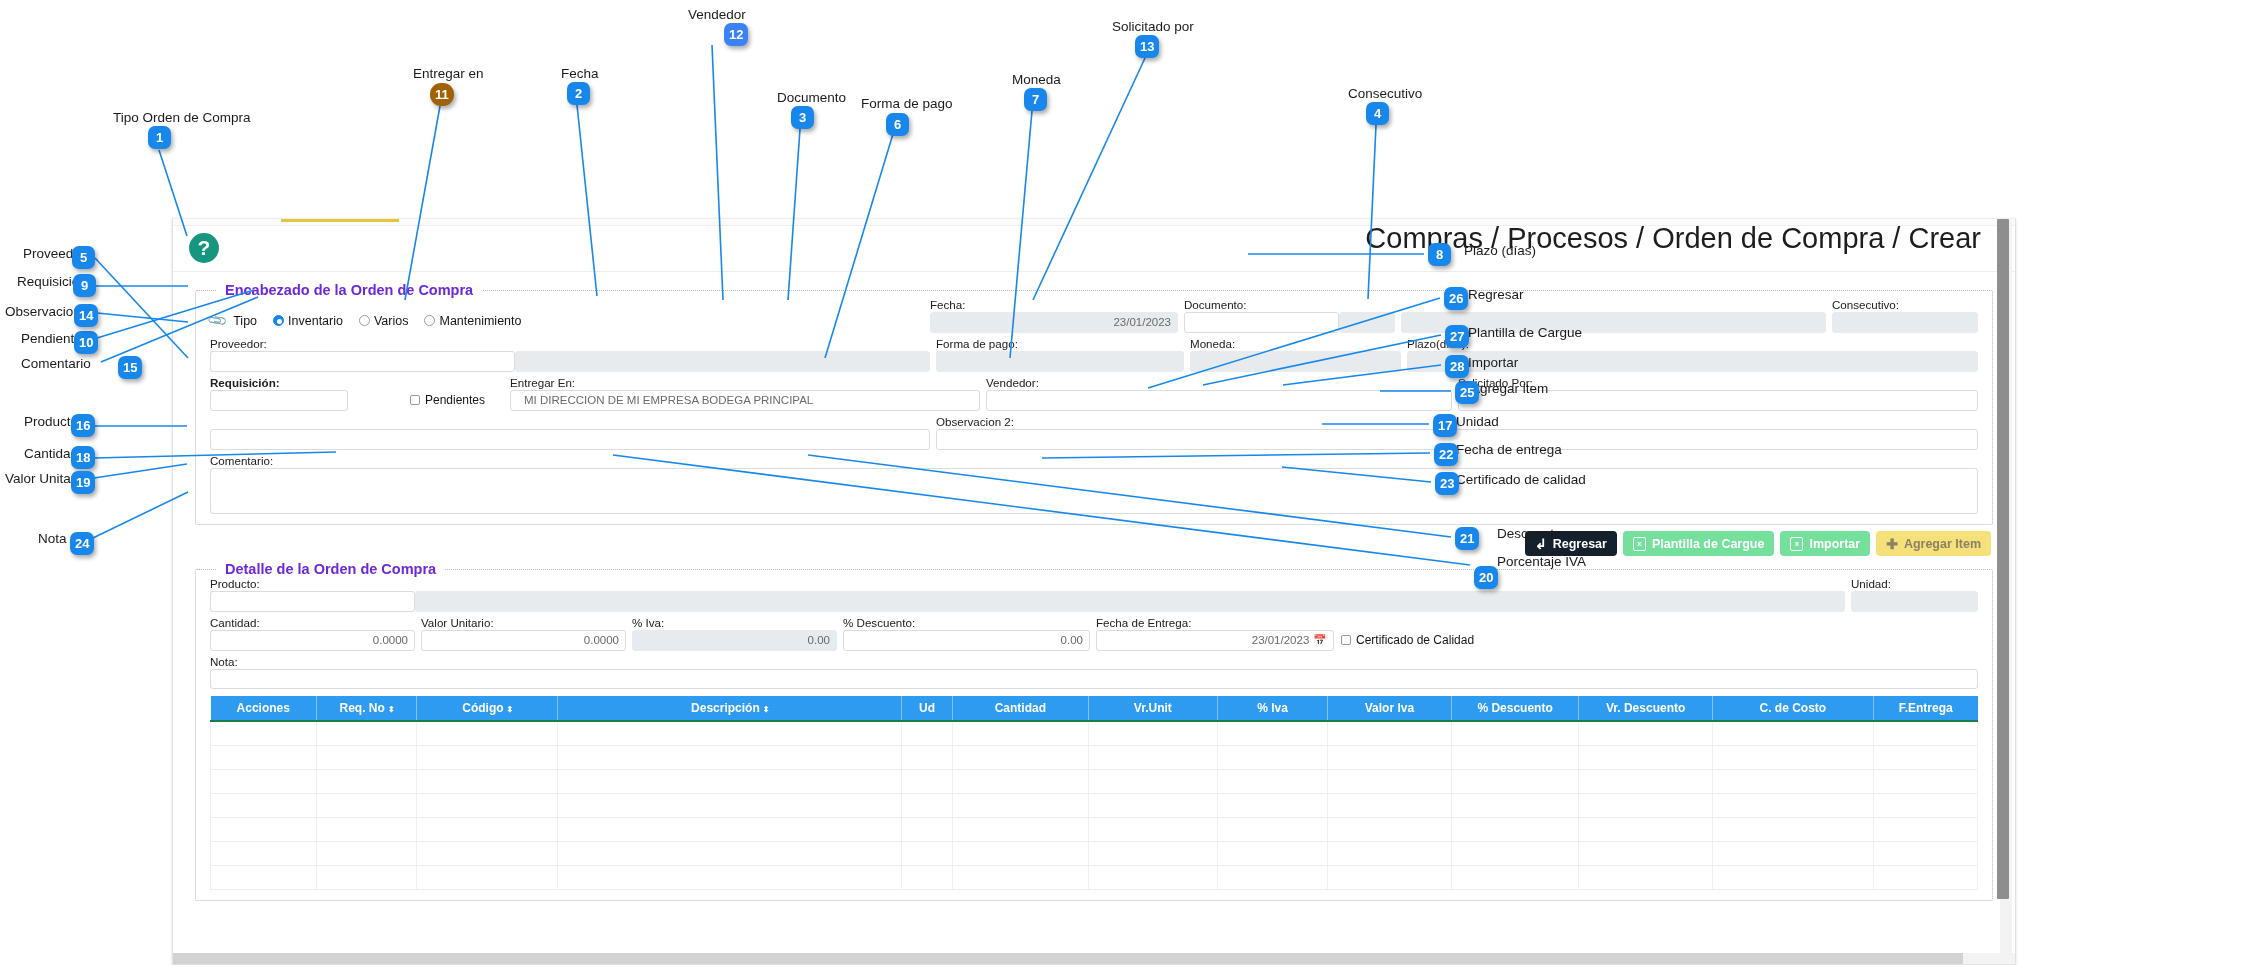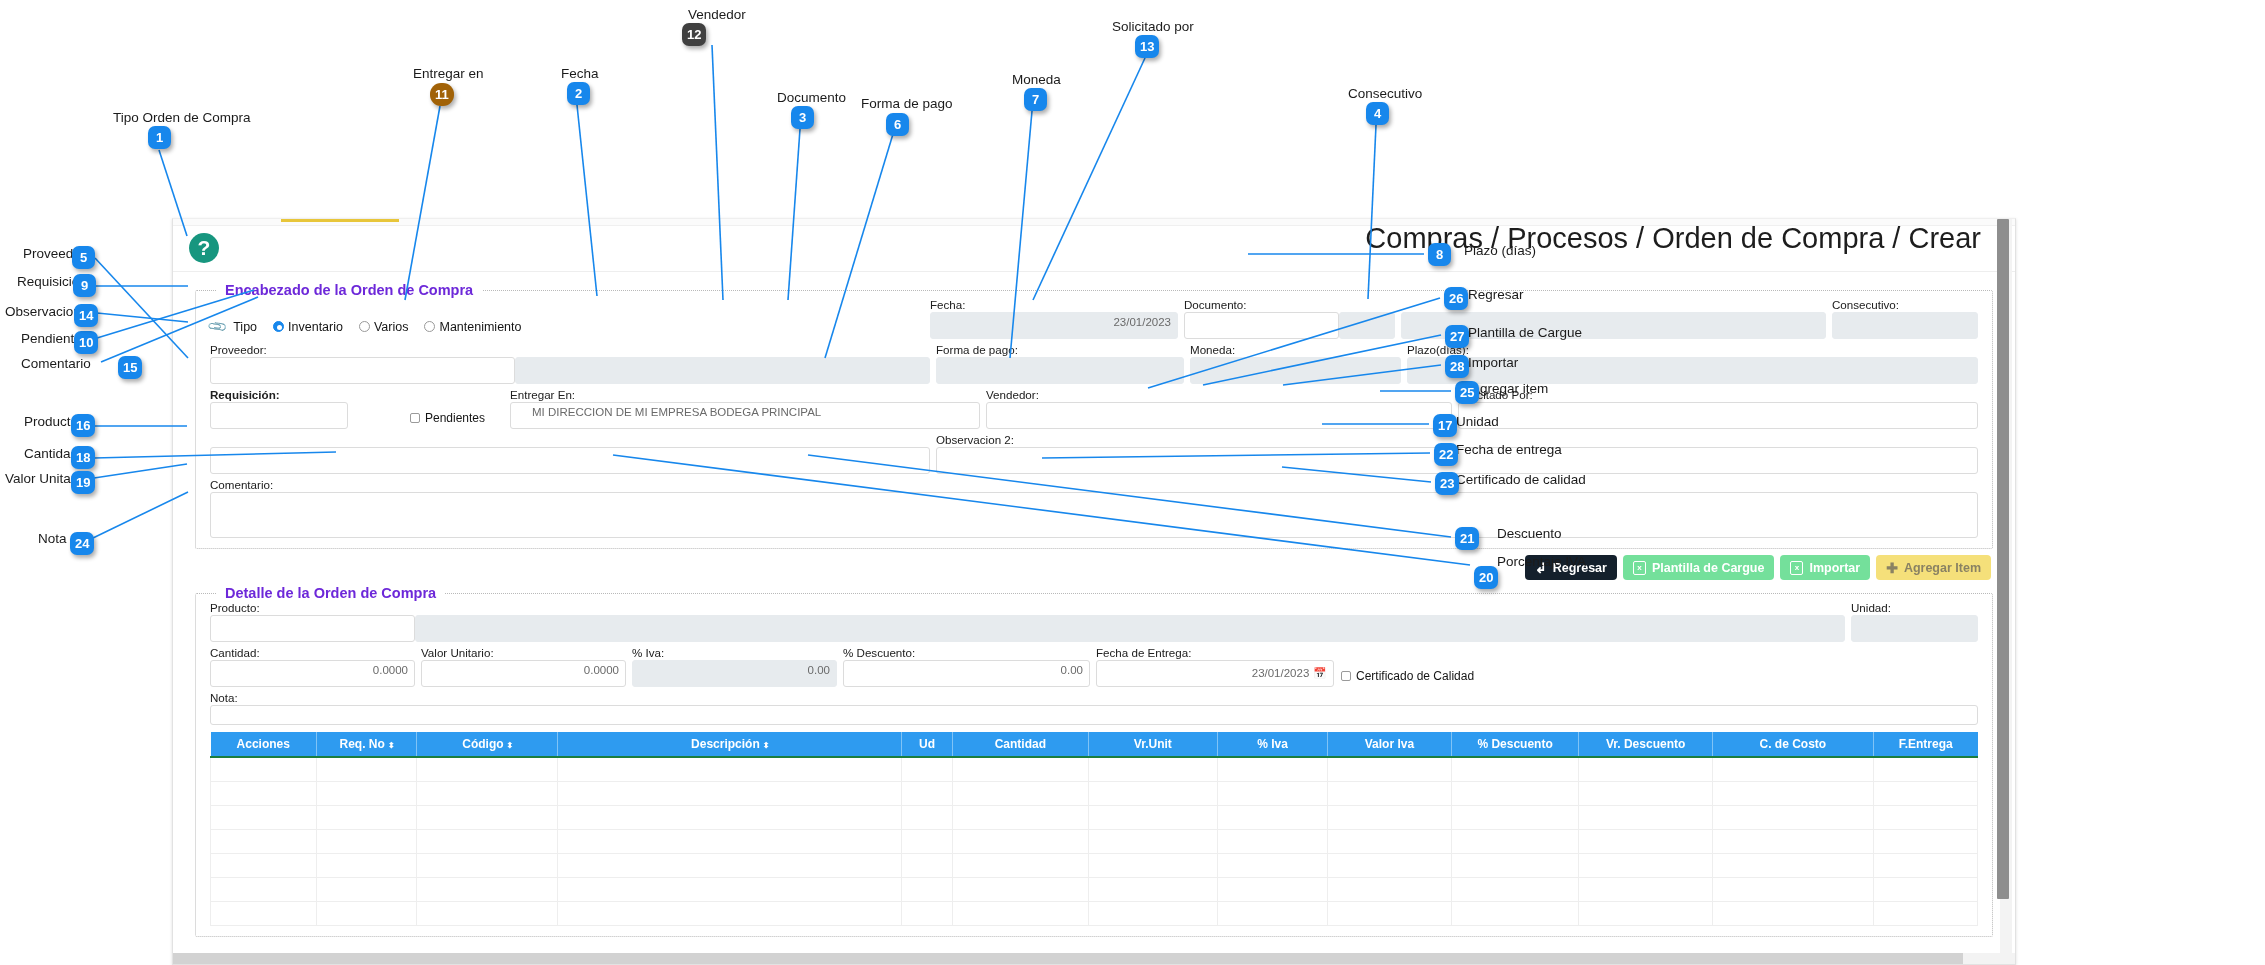--- a/index.html
+++ b/index.html
@@ -84,21 +84,21 @@
   }
   fieldset.panel > legend {
     font-size:14.5px; font-weight:bold; color:#6d28d9;
     padding:0 9px; margin-left:6px;
   }
   .fld-label {
     font-size:11.6px; color:#202020; line-height:13px;
     display:block; margin-bottom:1px; white-space:nowrap;
   }
   .inp {
-    height:27px; border:1px solid #dcdcdc; border-radius:3px;
+    height:21px; border:1px solid #dcdcdc; border-radius:3px;
     background:#ffffff; font-size:11.5px; color:#6a6a6a;
     padding:0 6px; line-height:19px; display:block;
     font-family:"Liberation Sans", sans-serif;
     overflow:hidden; white-space:nowrap;
   }
   .inp.gray { background:#e7ebee; border-color:#e7ebee; }
   .inp.right { text-align:right; }
 
   
   #tipo-row { display:flex; align-items:center; gap:7px; margin:2px 0 5px 0; }
@@ -242,21 +242,21 @@
         <div style="width:200px;font-weight:bold;">
           <span class="fld-label">Requisición:</span>
           <div class="inp" style="width:138px;"></div>
         </div>
         <div class="chk-wrap" style="width:100px; padding-bottom:4px;">
           <span class="chk"></span>
           <span>Pendientes</span>
         </div>
         <div style="width:470px; margin-right:6px;">
           <span class="fld-label">Entregar En:</span>
-          <div class="inp" style="padding-left:21px;">MI DIRECCION DE MI EMPRESA BODEGA PRINCIPAL</div>
+          <div class="inp" style="padding-left:13px;">MI DIRECCION DE MI EMPRESA BODEGA PRINCIPAL</div>
         </div>
         <div style="width:466px; margin-right:6px;">
           <span class="fld-label">Vendedor:</span>
           <div class="inp"></div>
         </div>
         <div style="flex:1;">
           <span class="fld-label">Solicitado Por:</span>
           <div class="inp"></div>
         </div>
       </div>
@@ -548,21 +548,21 @@
       <div class="ann-badge" style="left: 1024px; top: 88px; background: rgb(23, 135, 236);">7</div>
       <div class="ann-label" style="left: 1464px; top: 244px;">Plazo (días)</div>
       <div class="ann-badge" style="left: 1428px; top: 243px; background: rgb(23, 135, 236);">8</div>
       <div class="ann-label" style="left: 17px; top: 275px;">Requisición</div>
       <div class="ann-badge" style="left: 73px; top: 274px; background: rgb(23, 135, 236);">9</div>
       <div class="ann-label" style="left: 21px; top: 332px;">Pendientes</div>
       <div class="ann-badge" style="left: 74px; top: 331px; background: rgb(23, 135, 236);">10</div>
       <div class="ann-label" style="left: 413px; top: 67px;">Entregar en</div>
       <div class="ann-badge" style="left: 430px; top: 83px; background: #a16207; border-radius: 11px;">11</div>
       <div class="ann-label" style="left: 688px; top: 8px;">Vendedor</div>
-      <div class="ann-badge" style="left: 682px; top: 23px; background: #404040;">12</div>
+      <div class="ann-badge" style="left: 724px; top: 23px; background: #3b82f6;">12</div>
       <div class="ann-label" style="left: 1112px; top: 20px;">Solicitado por</div>
       <div class="ann-badge" style="left: 1135px; top: 35px; background: rgb(23, 135, 236);">13</div>
       <div class="ann-label" style="left: 5px; top: 305px;">Observaciones</div>
       <div class="ann-badge" style="left: 74px; top: 304px; background: rgb(23, 135, 236);">14</div>
       <div class="ann-label" style="left: 21px; top: 357px;">Comentario</div>
       <div class="ann-badge" style="left: 78px; top: 356px; background: rgb(23, 135, 236); margin-left: 40px;">15</div>
       <div class="ann-label" style="left: 24px; top: 415px;">Producto</div>
       <div class="ann-badge" style="left: 71px; top: 414px; background: rgb(23, 135, 236);">16</div>
       <div class="ann-label" style="left: 1456px; top: 415px;">Unidad</div>
       <div class="ann-badge" style="left: 1433px; top: 414px; background: rgb(23, 135, 236);">17</div>

